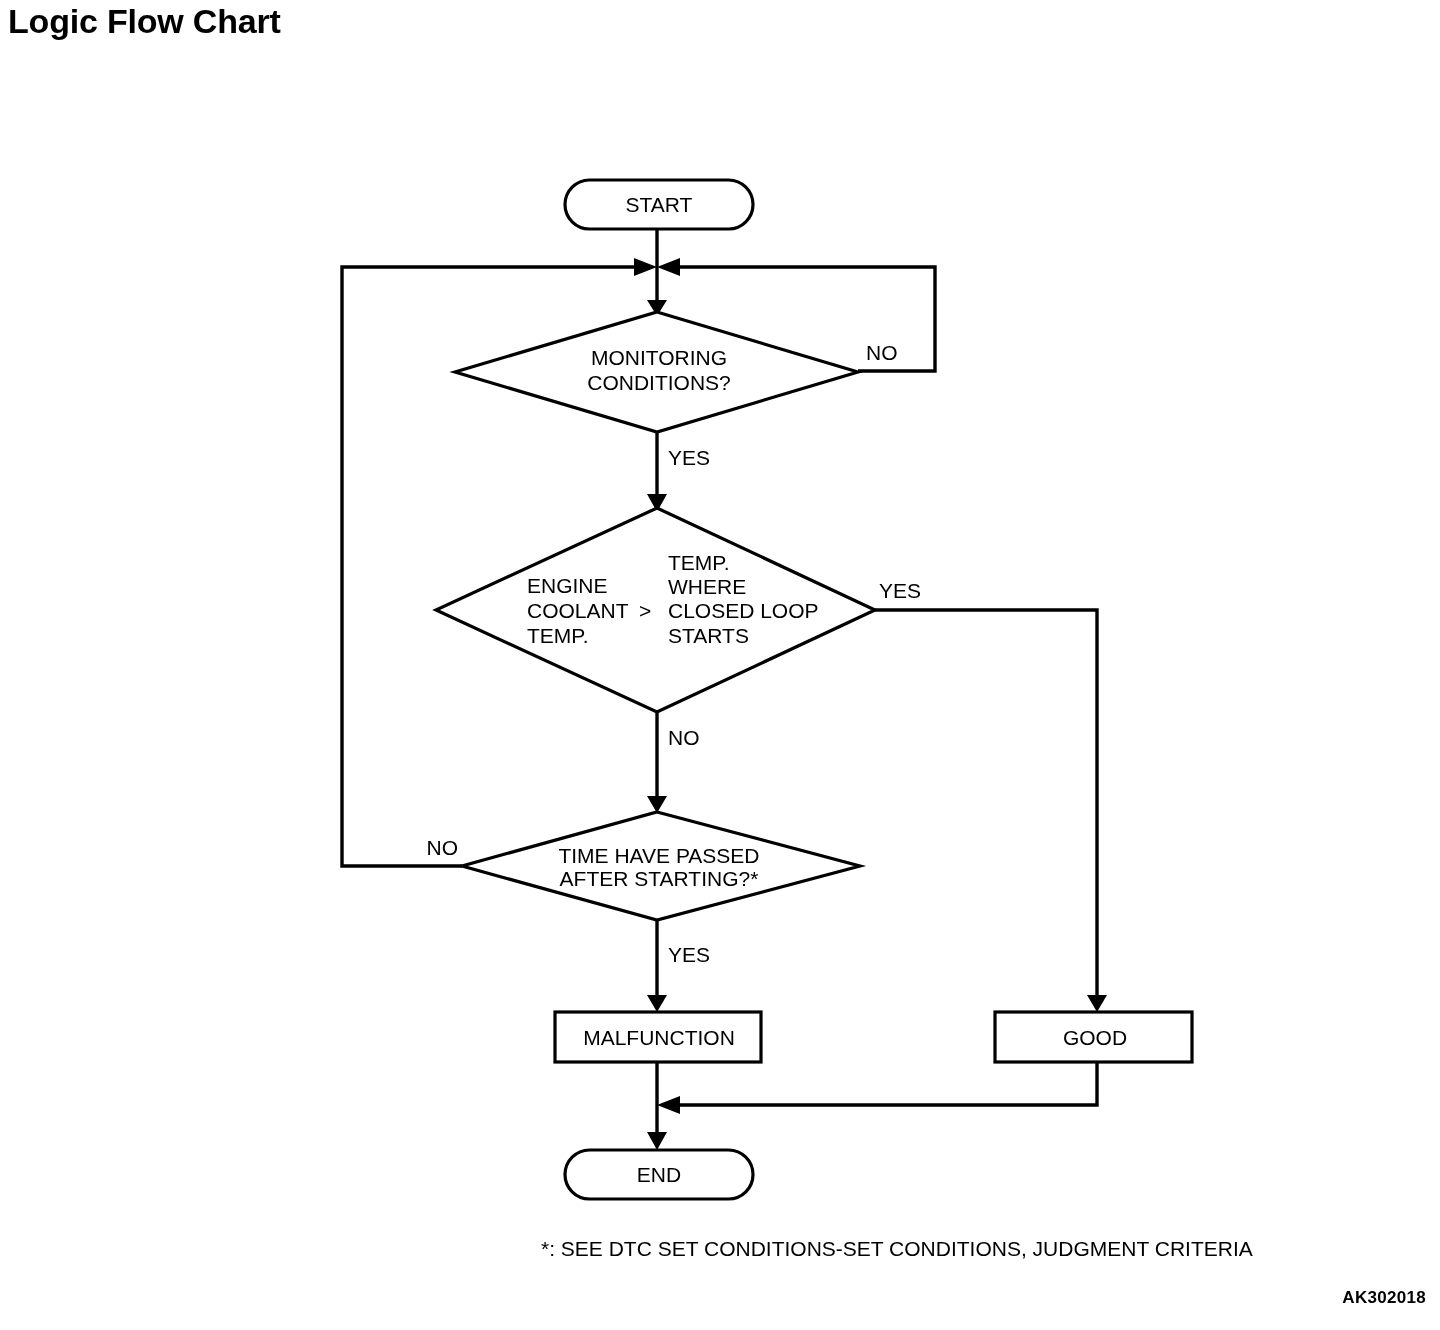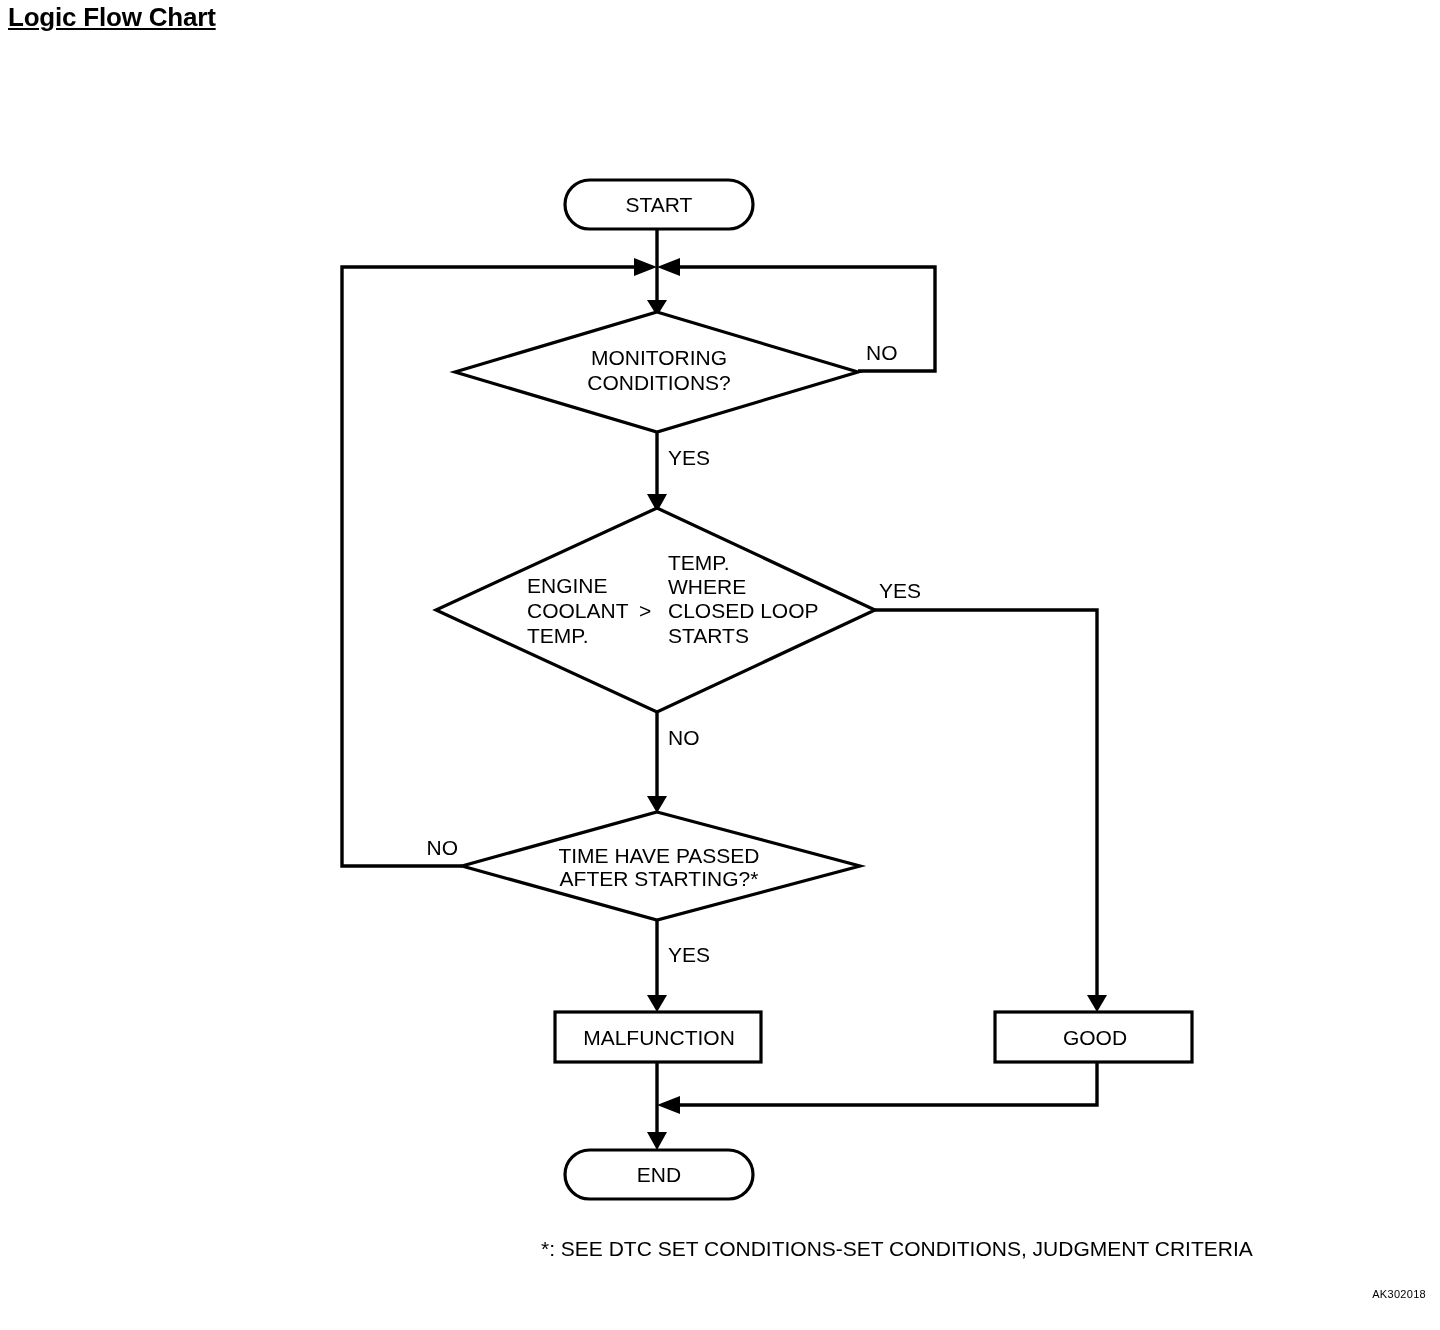--- a/index.html
+++ b/index.html
@@ -12,32 +12,31 @@
     height: 1330px;
     position: relative;
     font-family: "Liberation Sans", sans-serif;
     color: #000000;
     overflow: hidden;
   }
   #page-title {
     position: absolute;
     left: 8px;
     top: 2px;
-    font-size: 26px;
+    font-size: 34px;
     font-weight: bold;
     letter-spacing: -0.2px;
     white-space: nowrap;
-    text-decoration: underline;
   }
   #figure-code {
     position: absolute;
     right: 14px;
     top: 1288px;
-    font-size: 11px;
-    font-weight: normal;
+    font-size: 17px;
+    font-weight: bold;
     letter-spacing: 0.3px;
   }
   #chart-svg {
     position: absolute;
     left: 0;
     top: 0;
   }
   .shape-fill {
     fill: #ffffff;
     stroke: #000000;

